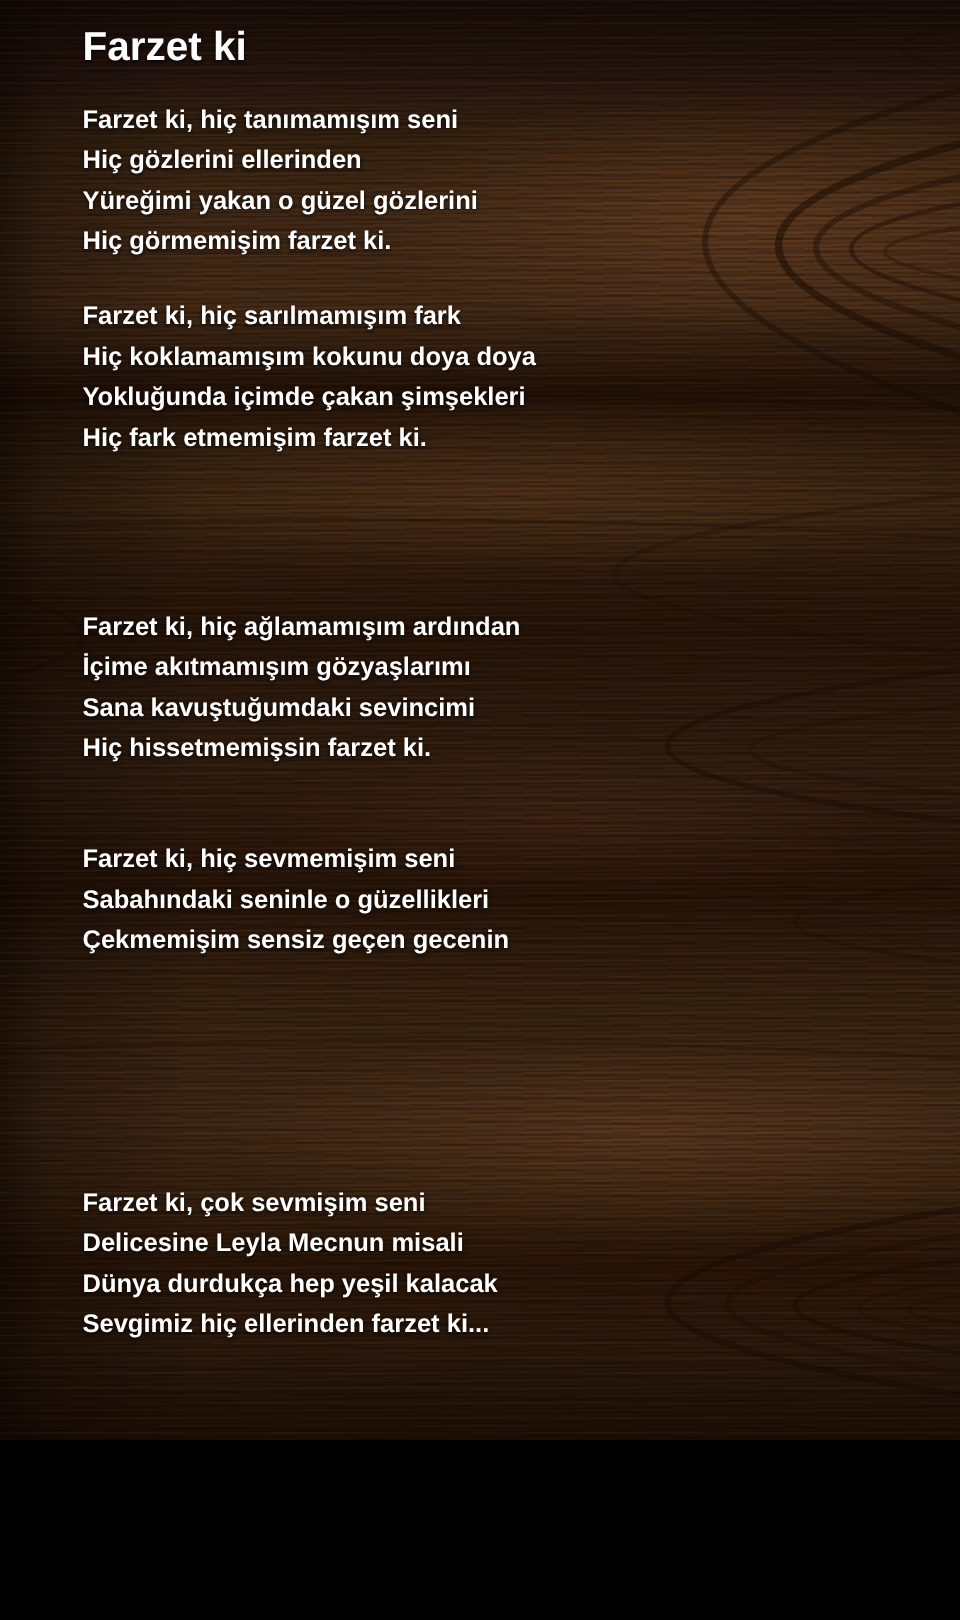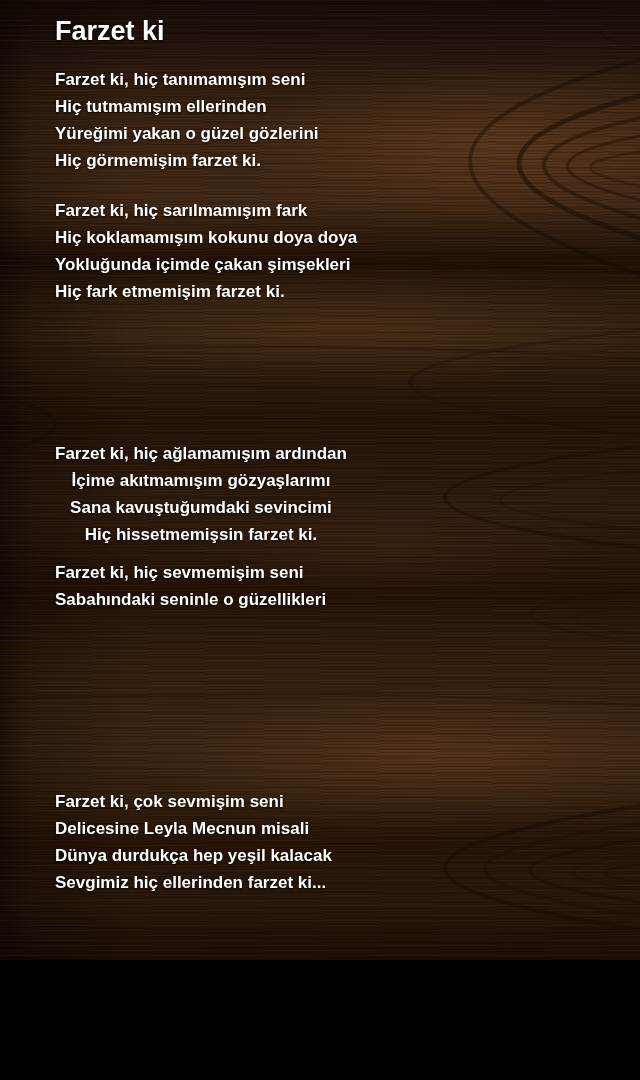--- a/index.html
+++ b/index.html
@@ -74,21 +74,21 @@
     left: 55px;
     font-size: 17px;
     font-weight: bold;
     line-height: 27px;
     text-shadow: 0 1px 3px rgba(0,0,0,0.8);
     white-space: nowrap;
     margin-top: 20px;
   }
   #stanza-1 { top: 46px; }
   #stanza-2 { top: 177px; }
-  #stanza-3 { top: 420px; text-align: center; }
+  #stanza-3 { top: 384px; }
   #stanza-4 { top: 539px; }
   #stanza-5 { top: 768px; }
   .author {
     position: absolute;
     left: 55px;
     top: 1040px;
     font-size: 23px;
     font-style: italic;
     font-weight: normal;
     line-height: 30px;
@@ -135,21 +135,21 @@
       <path d="M640 1008 Q 380 1042 640 1076" stroke="#190b04" stroke-width="3" opacity="0.4"></path>
       <path d="M640 1026 Q 470 1044 640 1062" stroke="#1d0d05" stroke-width="2.5" opacity="0.35"></path>
     </svg>
   </div>
 
   <div class="content">
     <h1 class="title">Farzet ki</h1>
 
     <div class="stanza" id="stanza-1">
       <div class="line">Farzet ki, hiç tanımamışım seni</div>
-      <div class="line">Hiç tutmamışım ellerinden</div>
+      <div class="line">Hiç gözlerini ellerinden</div>
       <div class="line">Yüreğimi yakan o güzel gözlerini</div>
       <div class="line">Hiç görmemişim farzet ki.</div>
     </div>
 
     <div class="stanza" id="stanza-2">
       <div class="line">Farzet ki, hiç sarılmamışım fark</div>
       <div class="line">Hiç koklamamışım kokunu doya doya</div>
       <div class="line">Yokluğunda içimde çakan şimşekleri</div>
       <div class="line">Hiç fark etmemişim farzet ki.</div>
     </div>
@@ -157,20 +157,21 @@
     <div class="stanza" id="stanza-3">
       <div class="line">Farzet ki, hiç ağlamamışım ardından</div>
       <div class="line">İçime akıtmamışım gözyaşlarımı</div>
       <div class="line">Sana kavuştuğumdaki sevincimi</div>
       <div class="line">Hiç hissetmemişsin farzet ki.</div>
     </div>
 
     <div class="stanza" id="stanza-4">
       <div class="line">Farzet ki, hiç sevmemişim seni</div>
       <div class="line">Sabahındaki seninle o güzellikleri</div>
+      <div class="line">Çekmemişim sensiz geçen gecenin</div>
     </div>
 
     <div class="stanza" id="stanza-5">
       <div class="line">Farzet ki, çok sevmişim seni</div>
       <div class="line">Delicesine Leyla Mecnun misali</div>
       <div class="line">Dünya durdukça hep yeşil kalacak</div>
       <div class="line">Sevgimiz hiç ellerinden farzet ki...</div>
     </div>
 
     <div class="author">Nevzat Kökçak</div>

